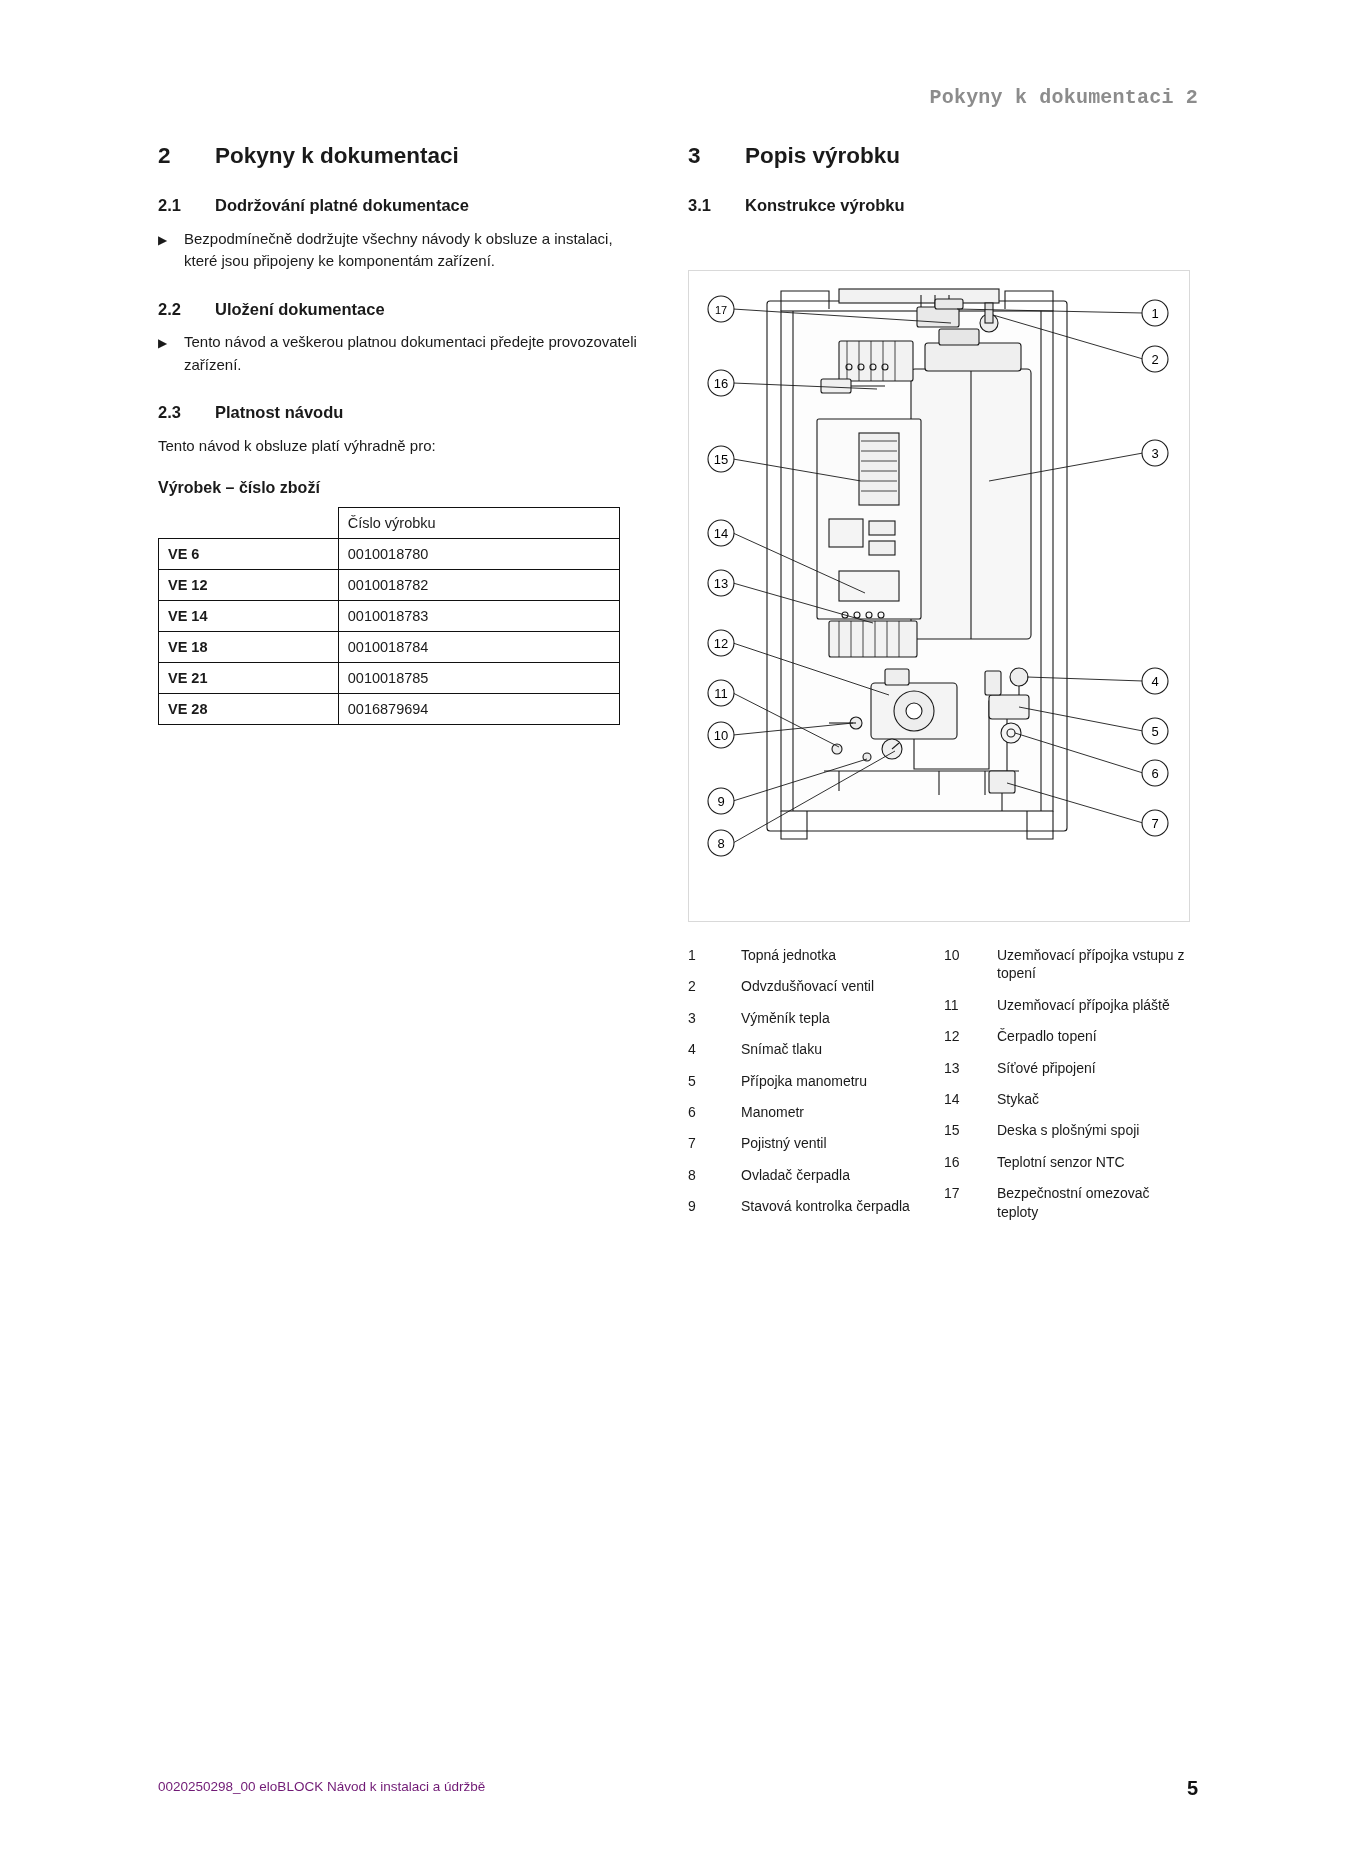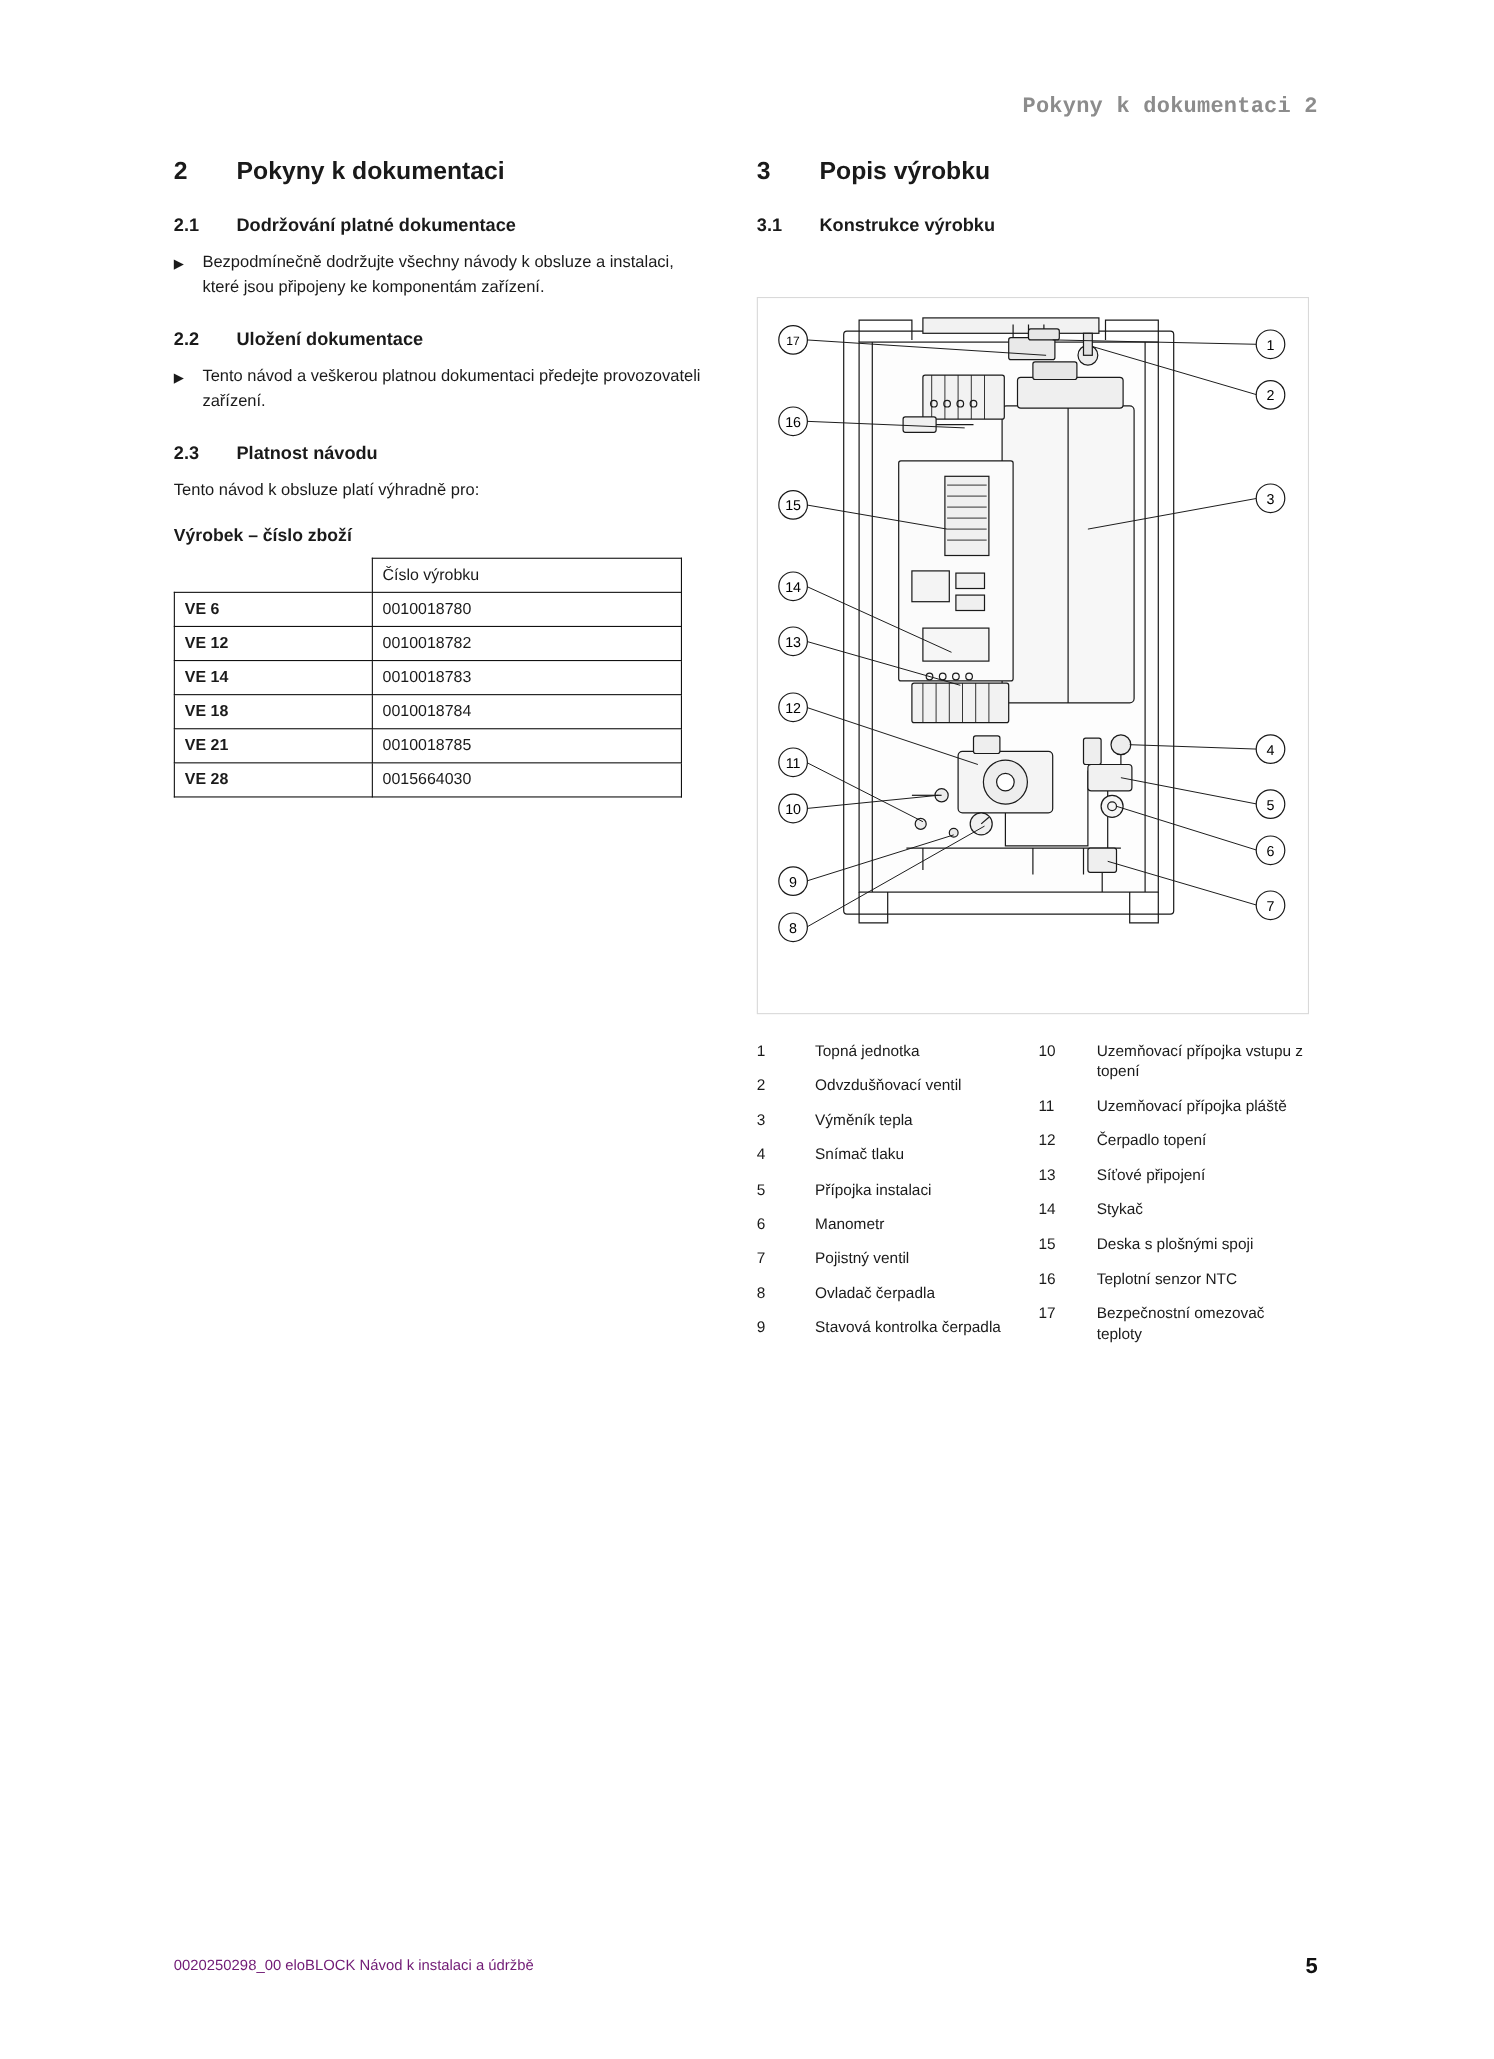--- a/index.html
+++ b/index.html
@@ -224,21 +224,21 @@
       <tr>
         <td class="c1">VE 18</td>
         <td class="c2">0010018784</td>
       </tr>
       <tr>
         <td class="c1">VE 21</td>
         <td class="c2">0010018785</td>
       </tr>
       <tr>
         <td class="c1">VE 28</td>
-        <td class="c2">0015664030</td>
+        <td class="c2">0016879694</td>
       </tr>
     </tbody>
       </table>
   </div>
 
   <div class="col-right">
 
     <h1 class="chapter">
       <span class="num">3</span>
       <span>Popis výrobku</span>
@@ -469,21 +469,21 @@
         <div class="row">
             <span class="n">3</span>
             <span class="t">Výměník tepla</span>
           </div>
         <div class="row">
             <span class="n">4</span>
             <span class="t">Snímač tlaku</span>
           </div>
         <div class="row">
             <span class="n">5</span>
-            <span class="t">Přípojka instalaci</span>
+            <span class="t">Přípojka manometru</span>
           </div>
         <div class="row">
             <span class="n">6</span>
             <span class="t">Manometr</span>
           </div>
         <div class="row">
             <span class="n">7</span>
             <span class="t">Pojistný ventil</span>
           </div>
         <div class="row">

